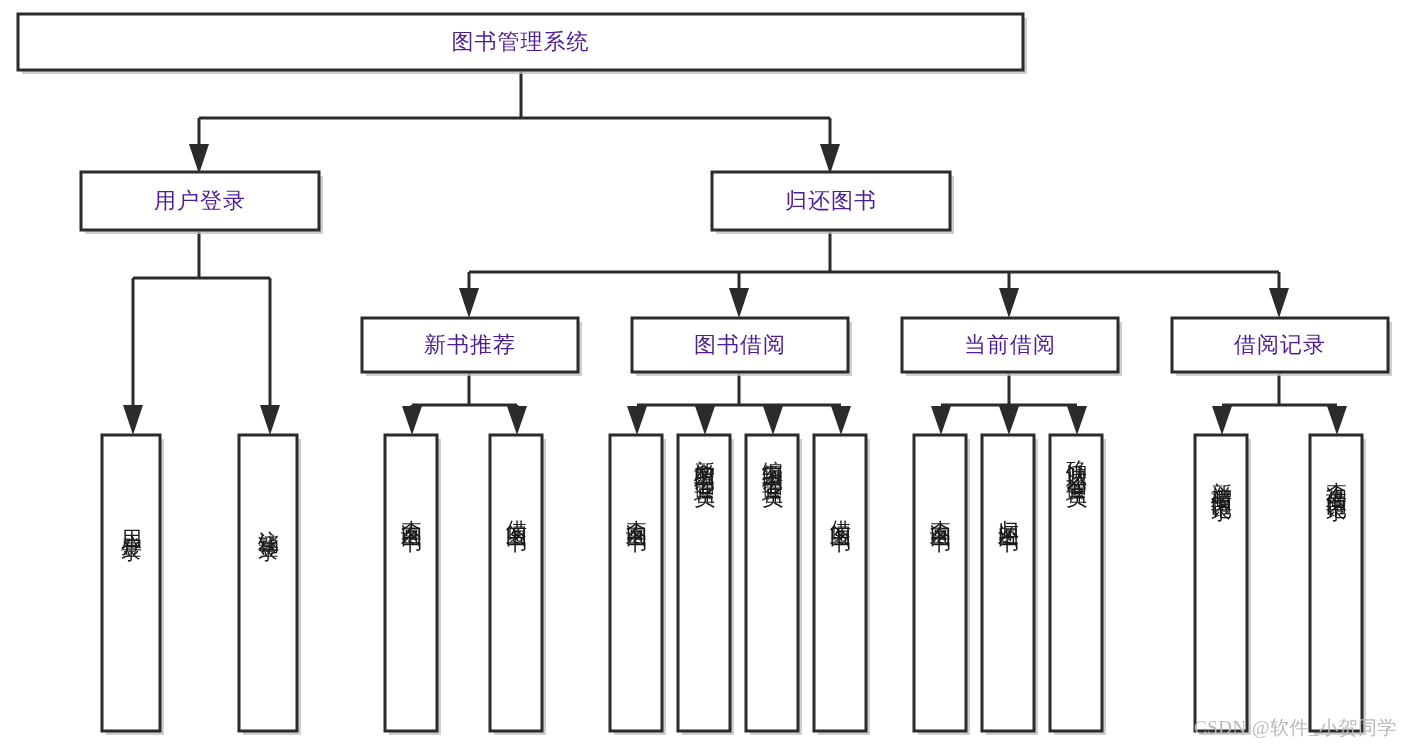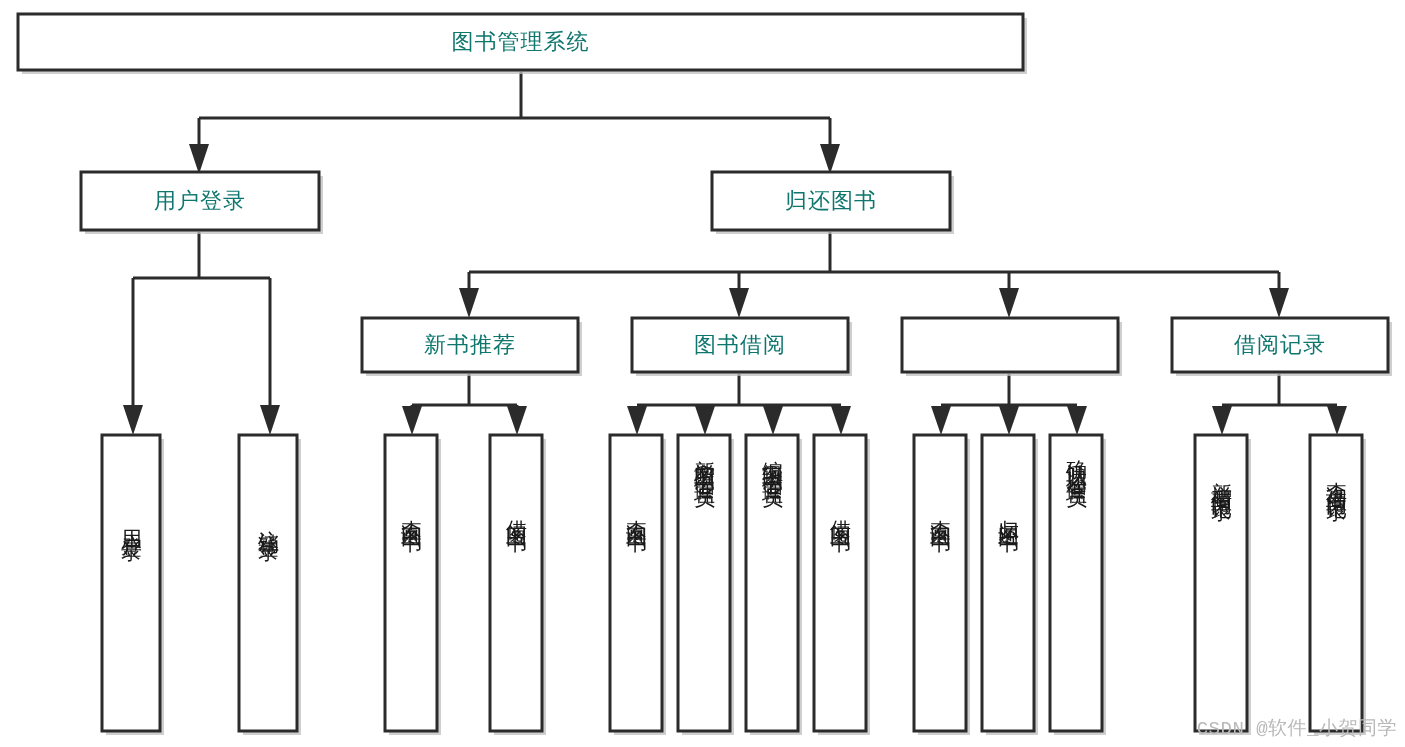--- a/index.html
+++ b/index.html
@@ -68,29 +68,29 @@
   .hlabel-wrap {
     position: absolute;
     display: flex;
     align-items: center;
     justify-content: center;
     pointer-events: none;
   }
   .hlabel-text {
     font-family: "DejaVu Sans", "Liberation Sans", sans-serif;
     font-size: 22px;
-    color: #0f766e;
+    color: #4c1d95;
     letter-spacing: 1px;
     white-space: nowrap;
   }
   #watermark {
     position: absolute;
     right: 8px;
     bottom: 6px;
-    font-family: Liberation Mono, monospace;
+    font-family: Liberation Serif, serif;
     font-size: 19px;
     color: #b9b9b9;
     letter-spacing: 0.5px;
     white-space: nowrap;
     pointer-events: none;
   }
 </style>
 </head>
 <body>
 
@@ -228,20 +228,23 @@
   </div>
 
   <div class="hlabel-wrap" style="left:362px; top:318px; width:216px; height:54px;">
     <span class="hlabel-text">新书推荐</span>
   </div>
 
   <div class="hlabel-wrap" style="left:632px; top:318px; width:216px; height:54px;align-items:center;">
     <span class="hlabel-text">图书借阅</span>
   </div>
 
+  <div class="hlabel-wrap" style="left:902px; top:318px; width:216px; height:54px;">
+    <span class="hlabel-text">当前借阅</span>
+  </div>
 
   <div class="hlabel-wrap" style="left:1172px; top:318px; width:216px; height:54px;">
     <span class="hlabel-text">借阅记录</span>
   </div>
 
   <div class="vlabel-wrap" style="left:102px; top:435px; width:58px; height:296px; padding-top:78px;">
     <span class="vlabel-text">用户登录</span>
   </div>
 
   <div class="vlabel-wrap" style="left:239px; top:435px; width:58px; height:296px; padding-top:78px;">

